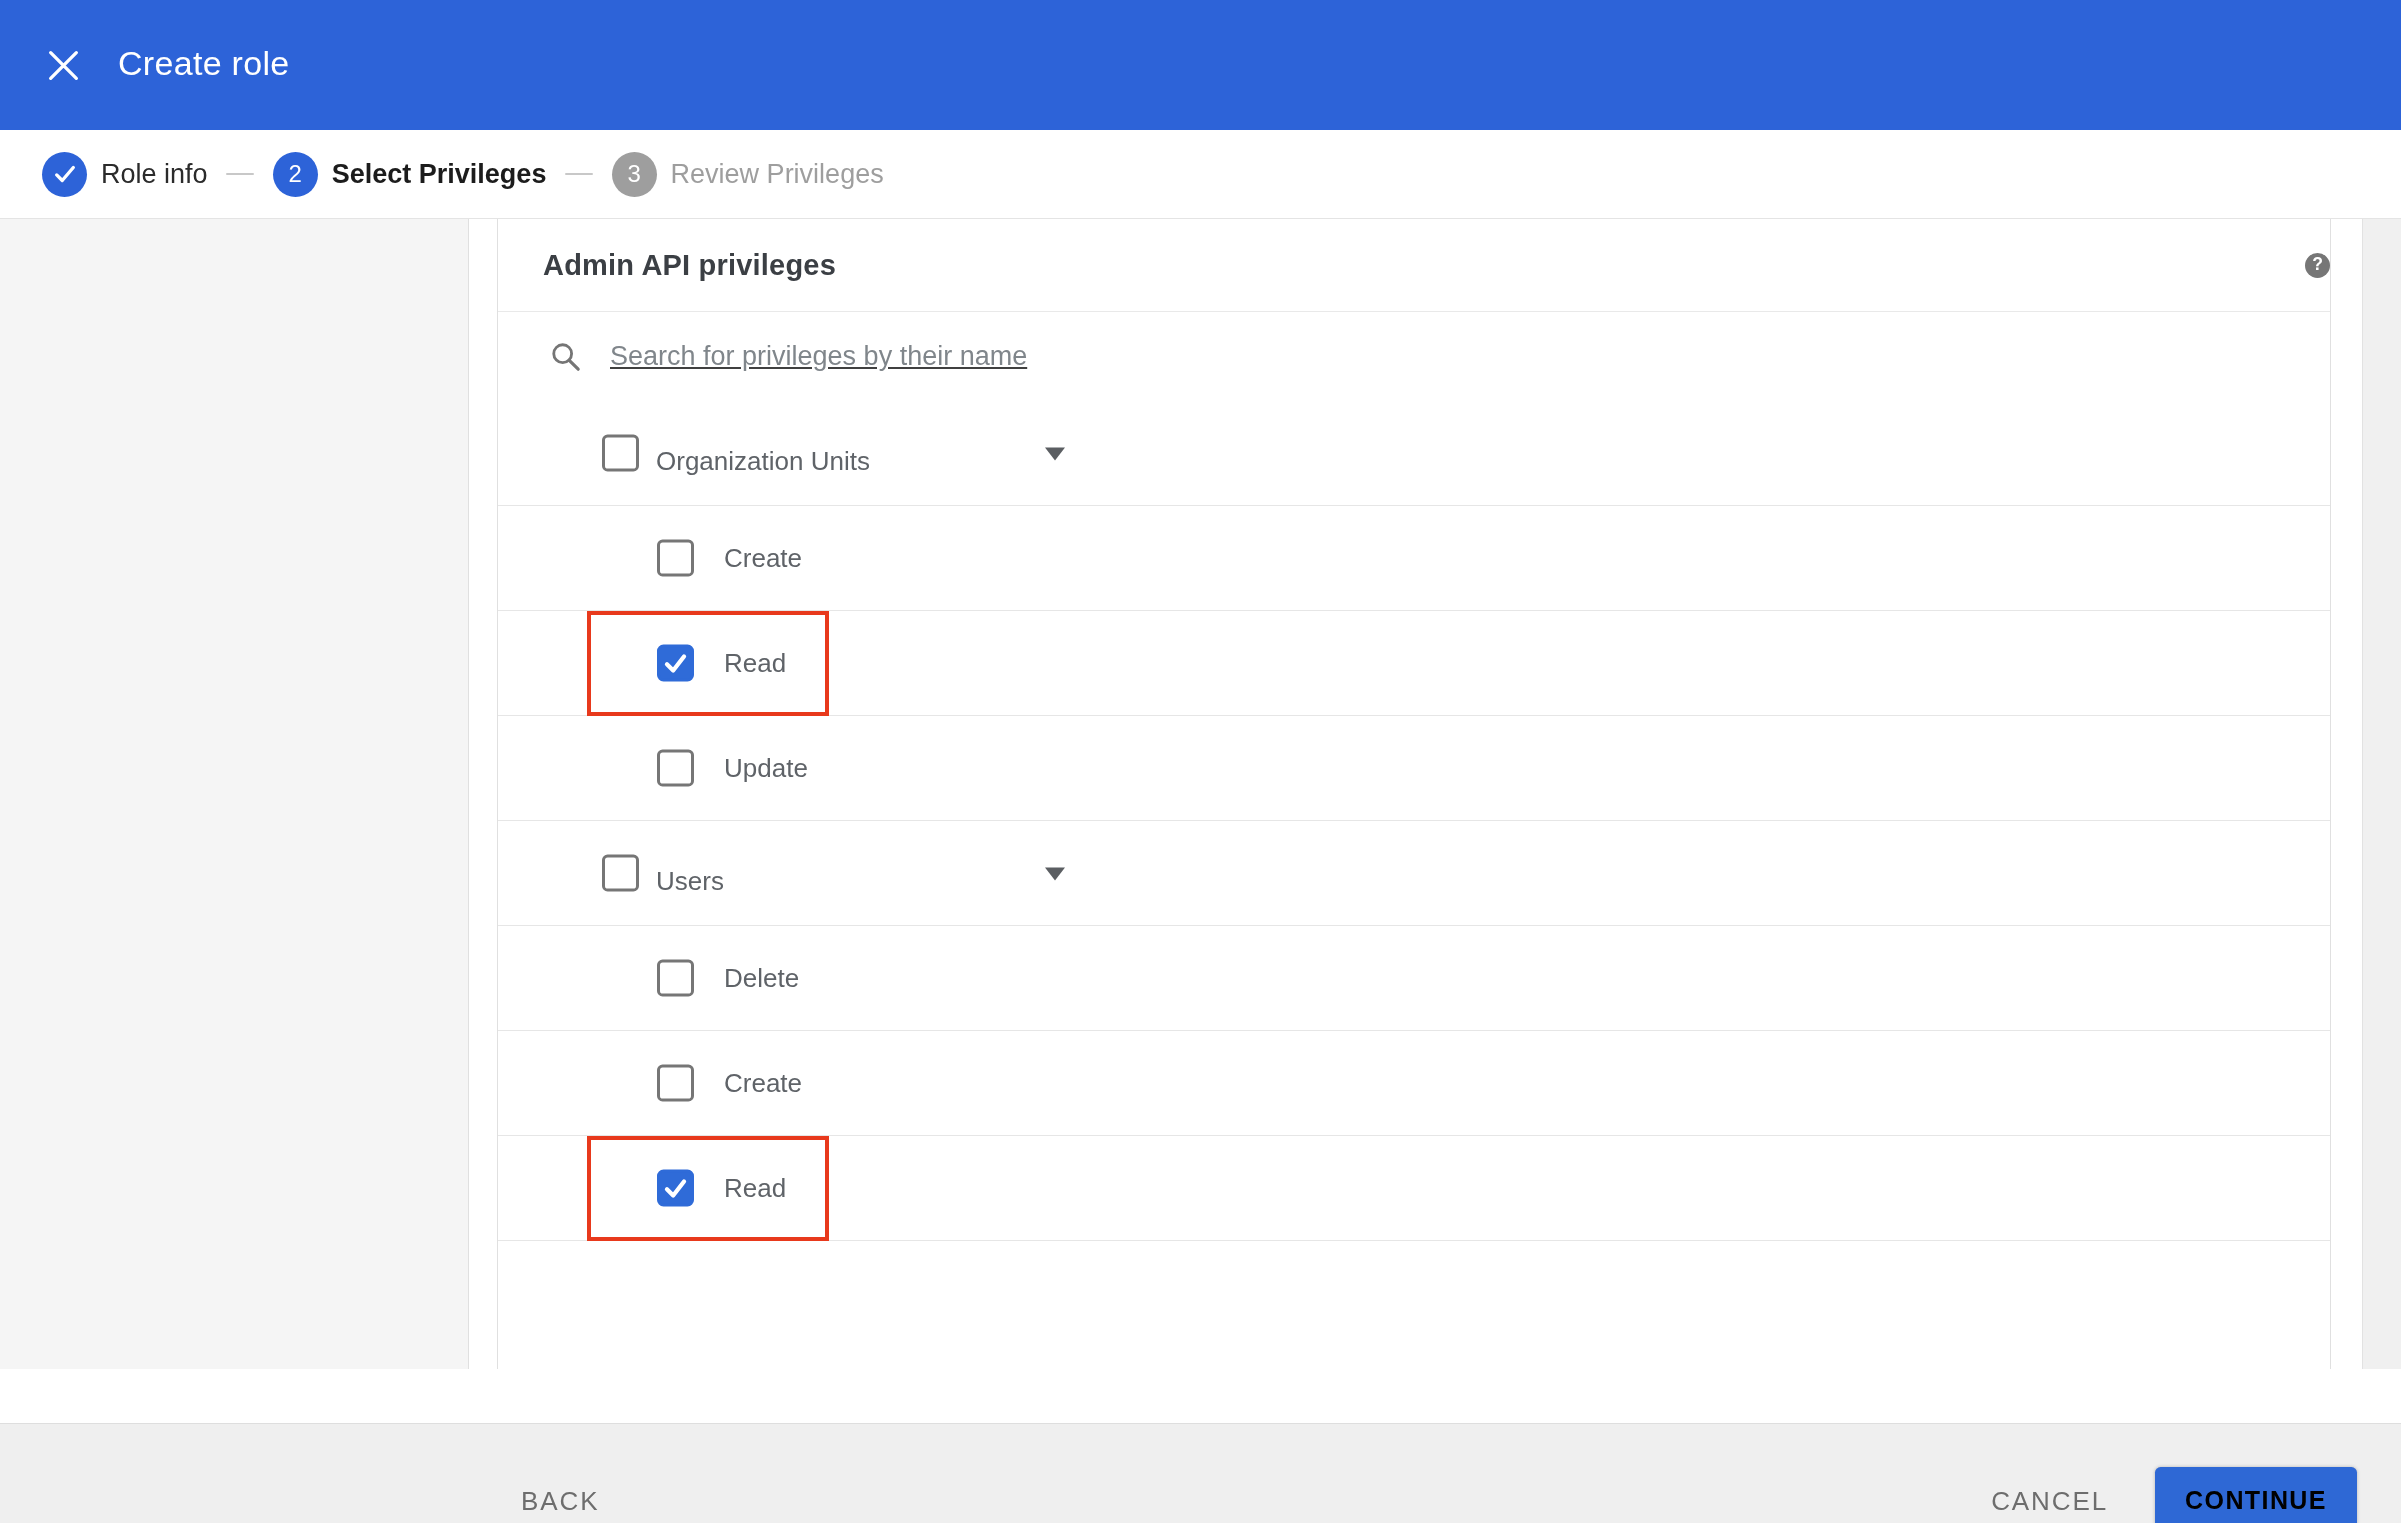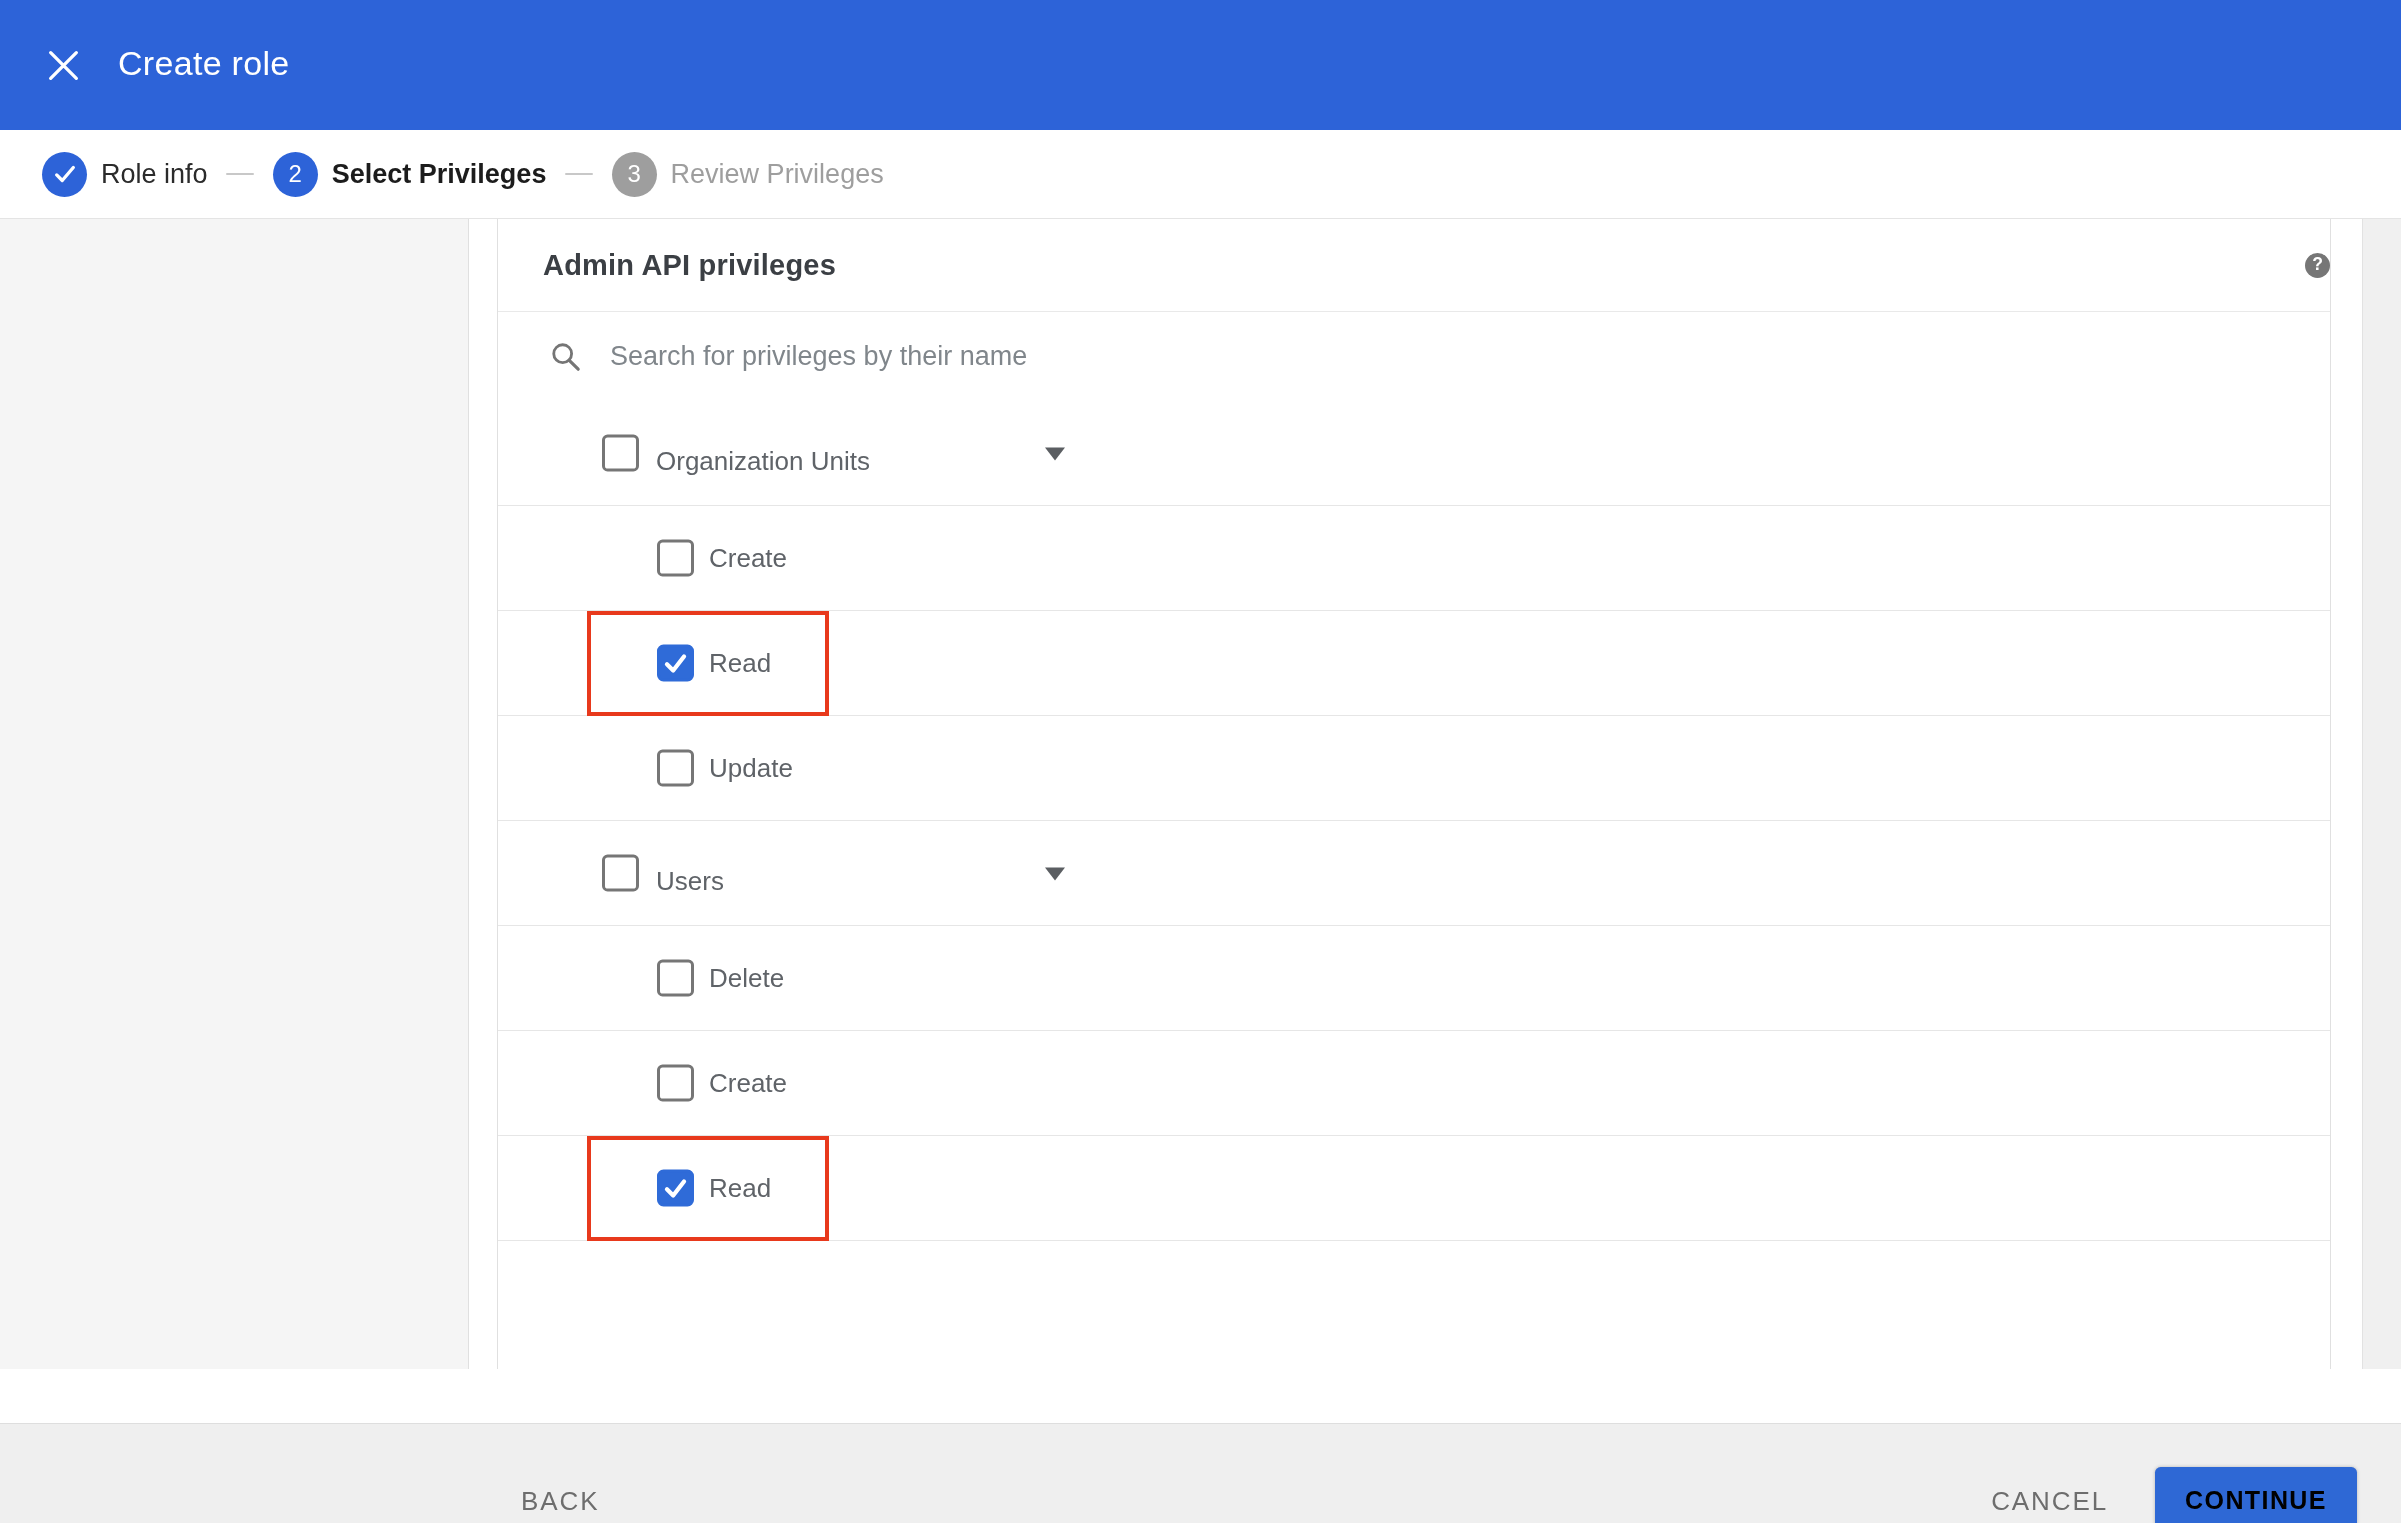--- a/index.html
+++ b/index.html
@@ -77,21 +77,21 @@
     width: 25px; height: 25px; border-radius: 50%; background: #767676;
     color: #ffffff; font-size: 17.6px; font-weight: 700;
     display: flex; align-items: center; justify-content: center;
     margin-left: 18.6px; cursor: pointer; border: none; padding-bottom: 1.9px;
   }
   .search-row {
     height: 89px; display: flex; align-items: center; padding-left: 52px;
   }
   .search-input {
     border: none; outline: none; margin-left: 29px; width: 1299px;
-    font-size: 27px; color: #a16207; font-family: "Liberation Sans", sans-serif;
+    font-size: 27px; color: #404040; font-family: "Liberation Sans", sans-serif; text-decoration: underline;
   }
   .search-input::placeholder { color: #80868b; opacity: 1; }
   .table-header {
     height: 91px; background: #f5f5f5;
     border-top: 0.9px solid #e0e0e0; border-bottom: 0.9px solid #e0e0e0;
     display: flex; align-items: center; padding-left: 45px;
   }
   .table-header-label { font-size: 25px; font-weight: 700; color: #3f4347; }
 
   
@@ -111,21 +111,21 @@
   .priv-row.parent .cbx { left: 104px; }
   .priv-row.child  .cbx { left: 159px; }
   .cbx .check { display: none; width: 32px; height: 32px; }
   .priv-row.checked .cbx { background: #2f6bd8; border-color: #2f6bd8; border-radius: 6.5px; }
   .priv-row.checked .cbx .check { display: block; }
   .row-label {
     position: absolute; top: 50%; transform: translateY(-50%);
     font-size: 26px; color: #5f6368;
   }
   .priv-row.parent .row-label { left: 158px; margin-top: 8px; }
-  .priv-row.child  .row-label { left: 211px; }
+  .priv-row.child  .row-label { left: 226px; }
   .hl {
     display: none; position: absolute; left: 89px; top: 0;
     width: 242px; height: 105px;
     border: 4.6px solid #e8391c; z-index: 2; pointer-events: none;
   }
   .priv-row.highlighted .hl { display: block; }
 
   
   .footer {
     position: absolute; left: 0; top: 1423px; width: 2401px; height: 155px;

